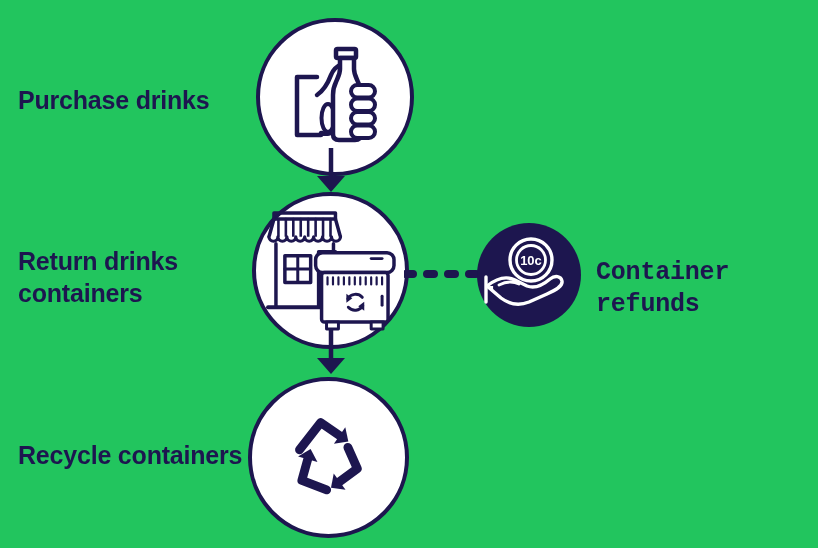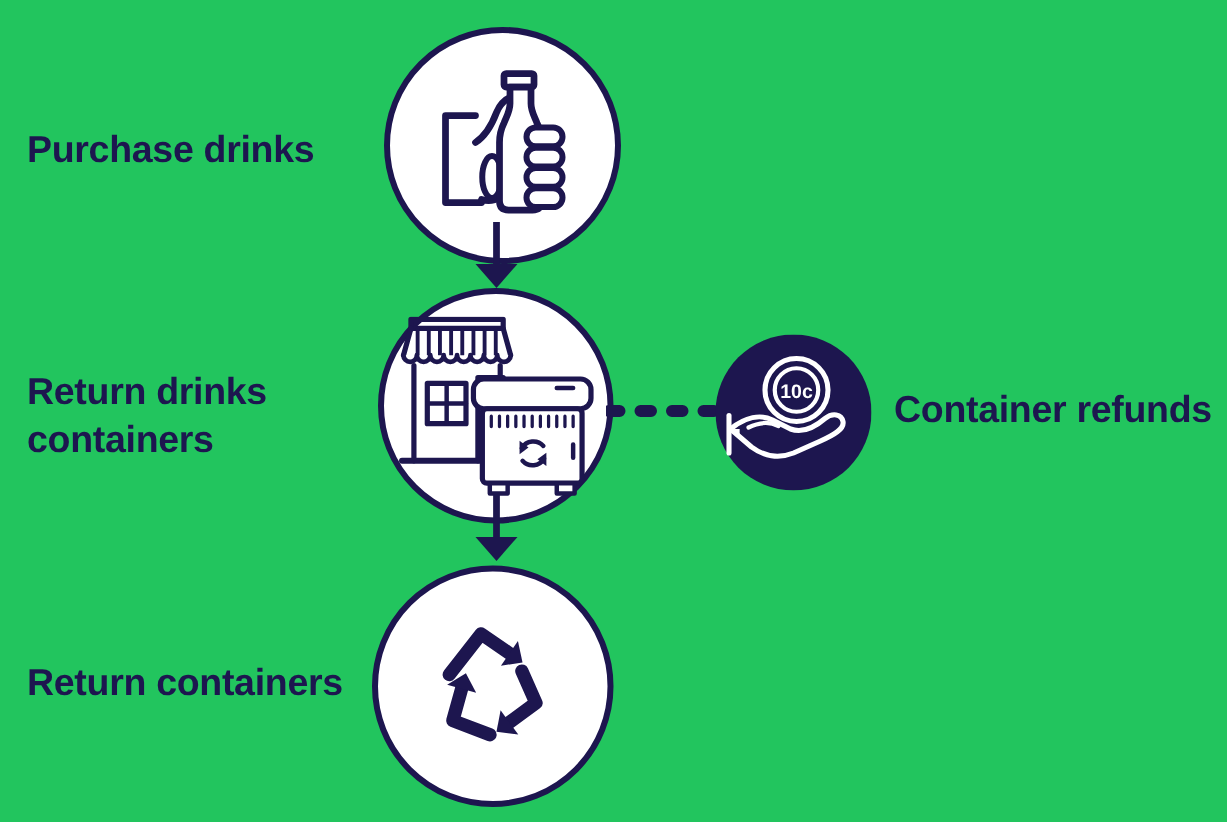--- a/index.html
+++ b/index.html
@@ -27,23 +27,23 @@
 </style>
 </head>
 <body>
 
 <div class="canvas">
 
   <div class="step-label" style="left:18px; top:84px; width:220px;">Purchase drinks</div>
 
   <div class="step-label" style="left:18px; top:245px; width:180px;">Return drinks containers</div>
 
-  <div class="step-label" style="left:18px; top:439px; width:240px;">Return containers</div>
+  <div class="step-label" style="left:18px; top:439px; width:240px;">Recycle containers</div>
 
-  <div class="step-label" style="left:596px; top:257px; width:215px;">Container refunds</div>
+  <div class="step-label" style="left:596px; top:257px; width:215px;font-family:Liberation Mono, monospace;">Container refunds</div>
 
   <div class="circle" style="left:256px; top:18px; width:158px; height:158px;">
     <svg width="96" height="108" viewBox="0 0 96 108">
 
       <path class="stroke" stroke-width="4.5" d="M30,34 H10 V92 H34"></path>
 
       <path class="stroke" stroke-width="4.5" d="M30,52 C36,48 41,40 44,32 C46,27 50,23 55,21"></path>
 
       <path class="stroke" stroke-width="4.5" d="M34,90 C40,92 46,90 49,86"></path>
 

